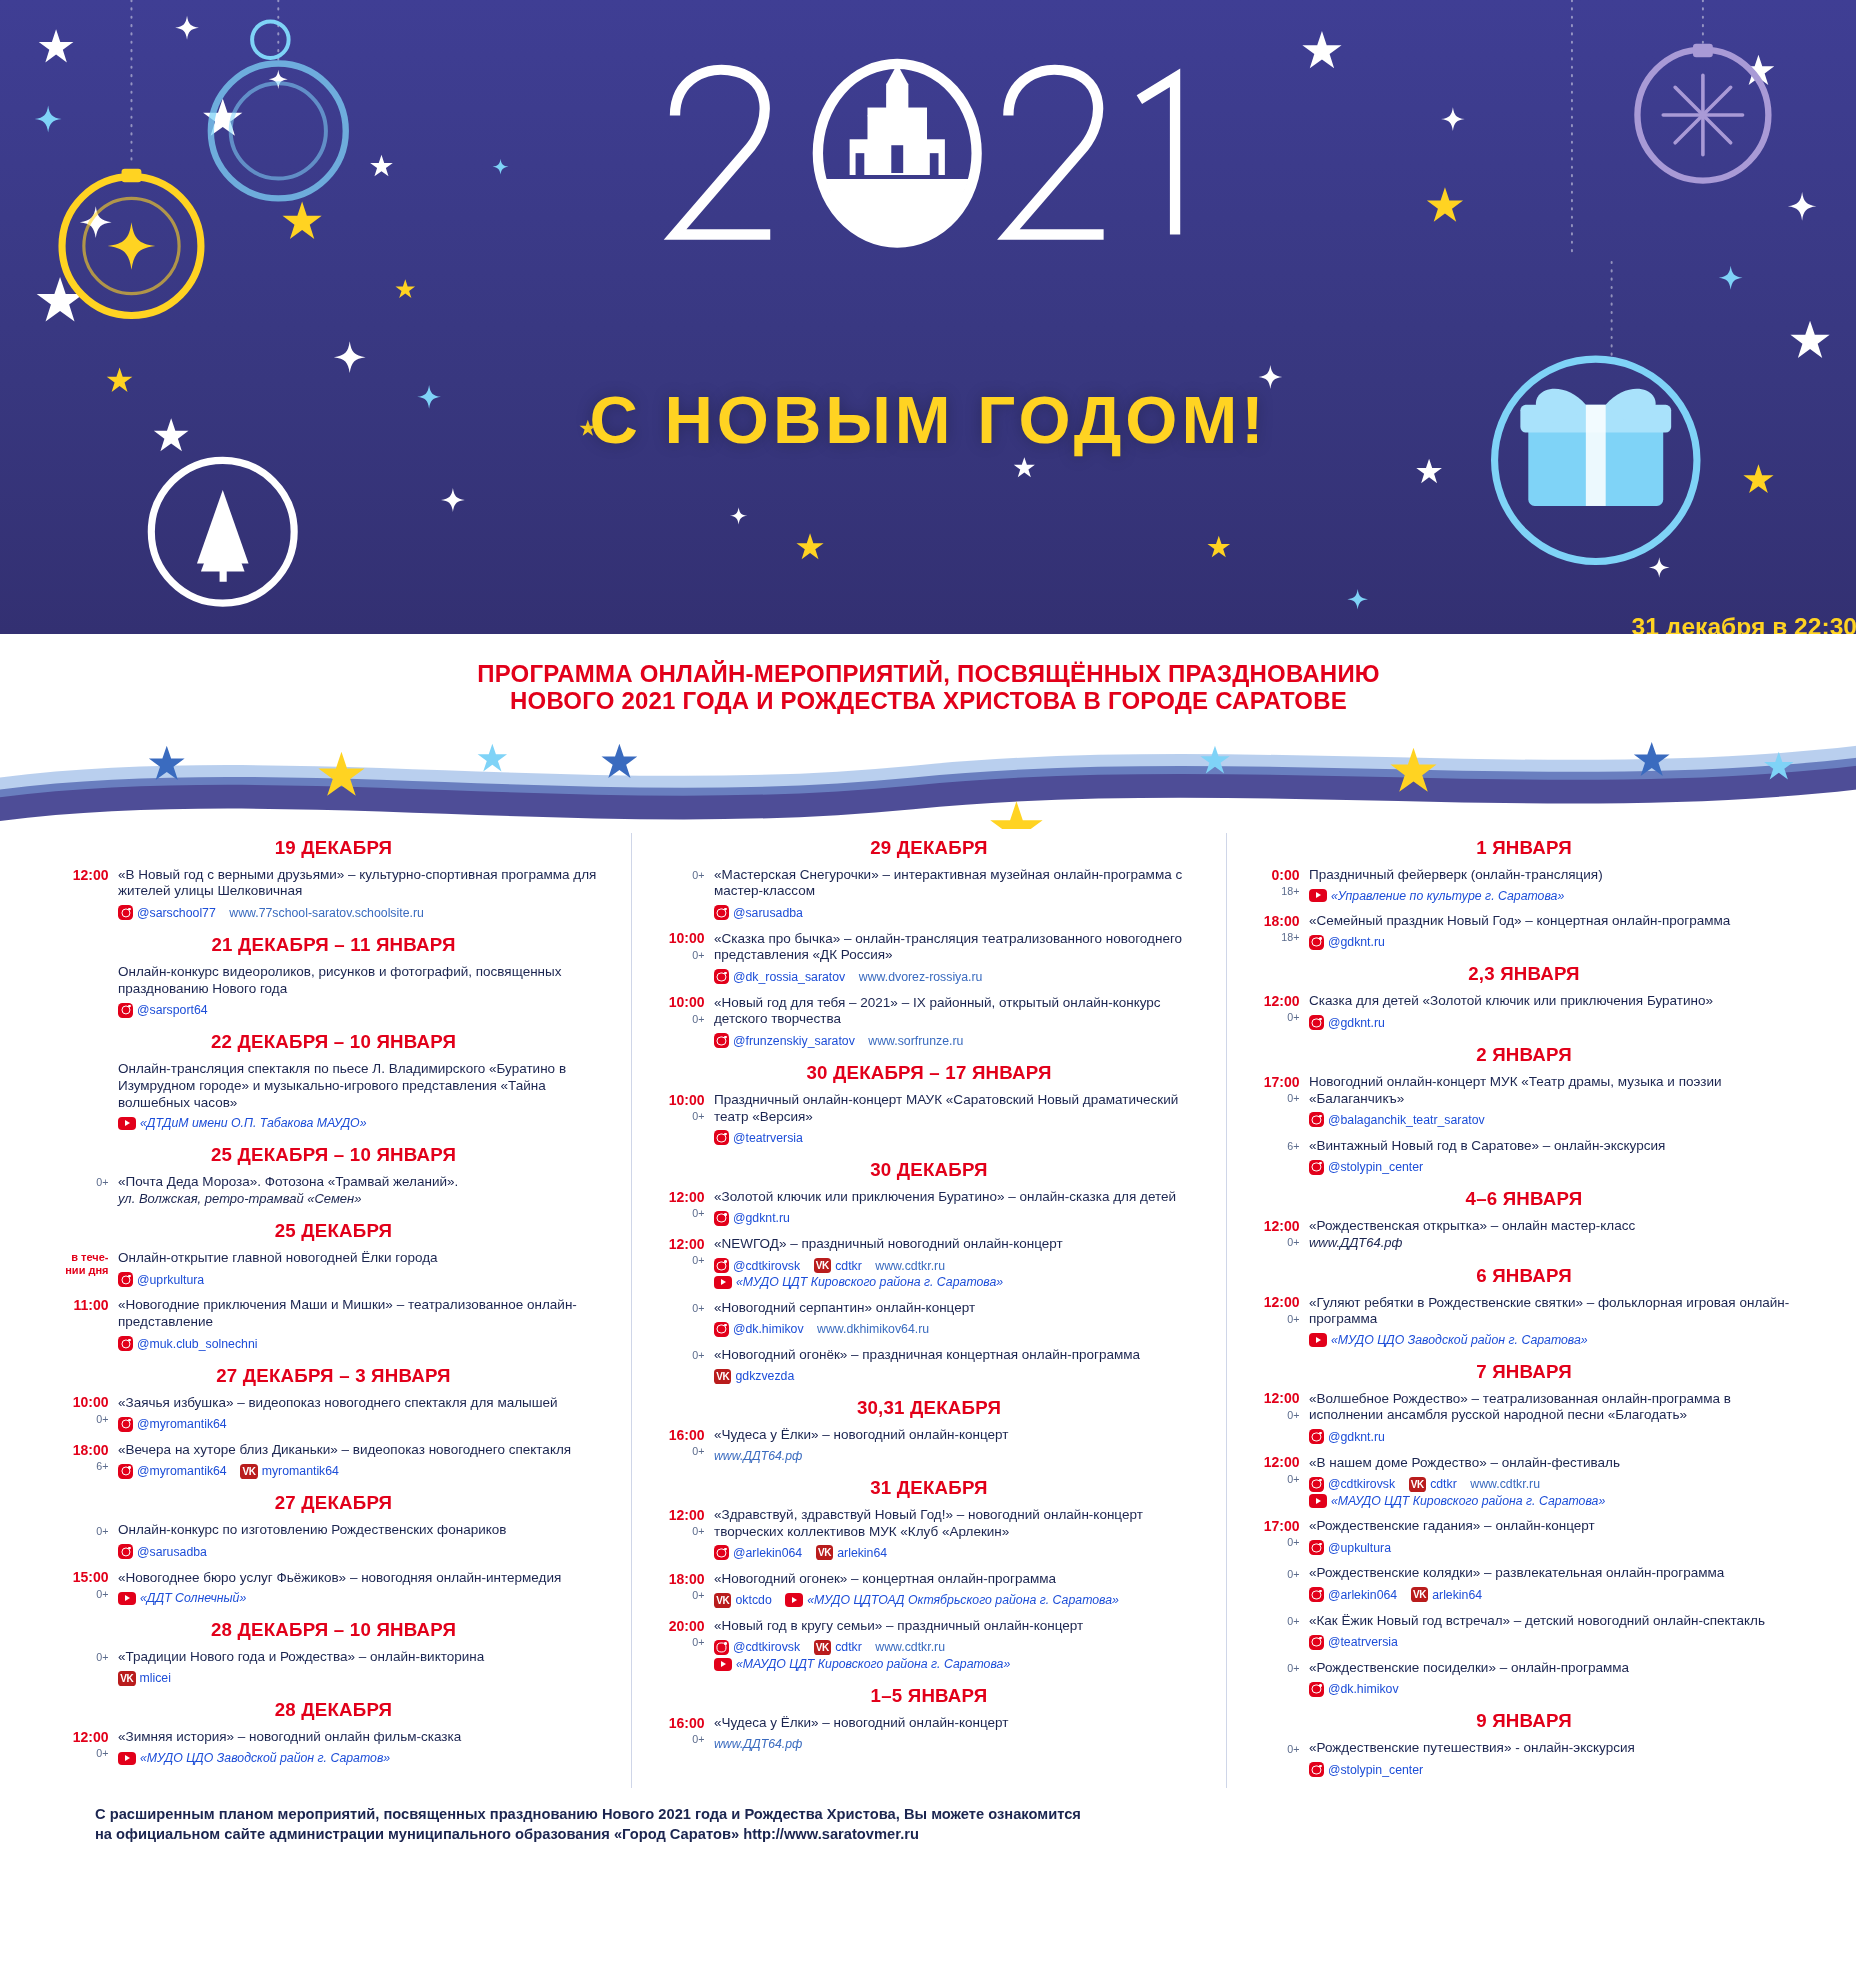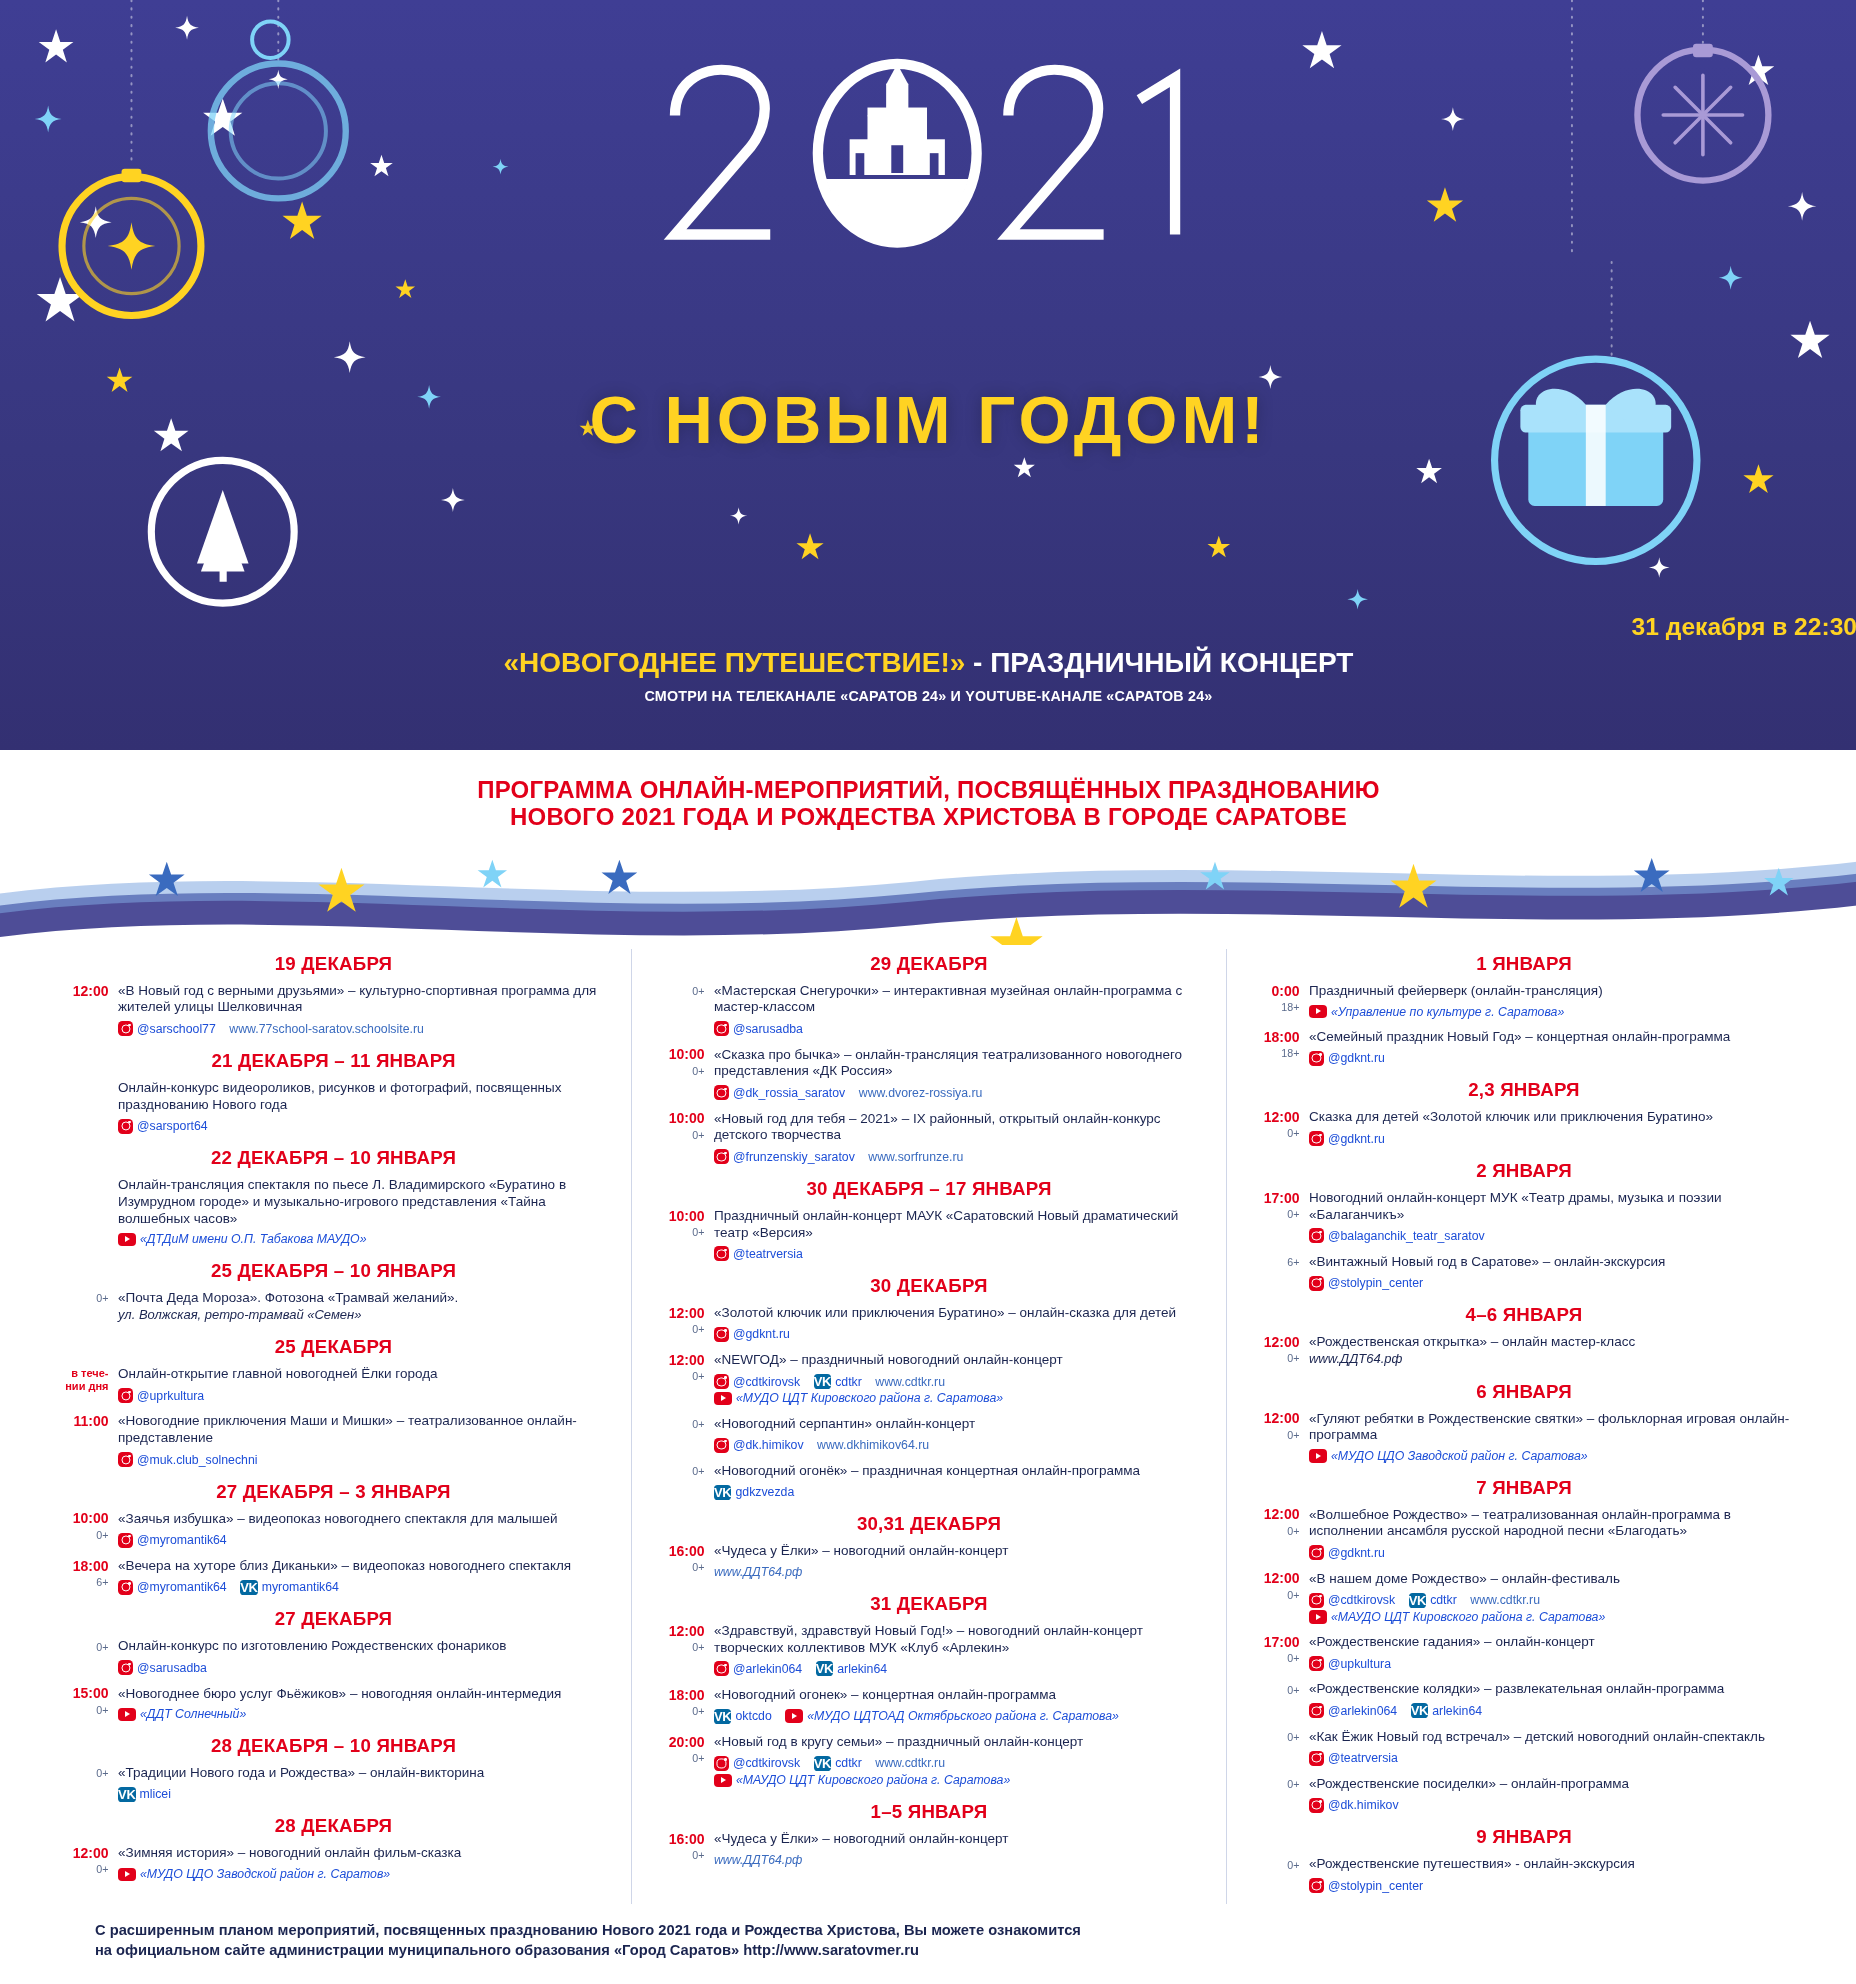--- a/index.html
+++ b/index.html
@@ -13,21 +13,21 @@
     width: 1857px;
     height: 2629px;
     overflow: hidden;
     background: #ffffff;
   }
 
   
   .hero {
     position: relative;
     width: 100%;
-    height: 750px;
+    height: 634px;
     background: #3b3a8c;
     background: linear-gradient(180deg,#3f3e94 0%, #38377f 60%, #333072 100%);
     overflow: hidden;
   }
   .hero-inner { position: relative; width: 100%; height: 100%; }
 
   .year-wrap {
     position: absolute; left: 0; right: 0; top: 48px;
     text-align: center;
   }
@@ -179,22 +179,22 @@
     background: #e2001a; position: relative;
   }
   .ic-yt::after {
     content: ""; position: absolute; left: 6.7px; top: 3.6px;
     border-left: 5.6px solid #fff;
     border-top: 3.2px solid transparent;
     border-bottom: 3.2px solid transparent;
   }
   .ic-vk {
     width: 17.5px; height: 15px; border-radius: 3.6px;
-    background: #0369a1; color: #fff;
-    font-size: 13px; font-weight: 700;
+    background: #b91c1c; color: #fff;
+    font-size: 10px; font-weight: 700;
     display: flex; align-items: center; justify-content: center;
     letter-spacing: -0.4px;
   }
 
   
   .footer {
     margin-top: 17.5px;
     padding: 0 95px;
     text-align: left;
     position: relative;

